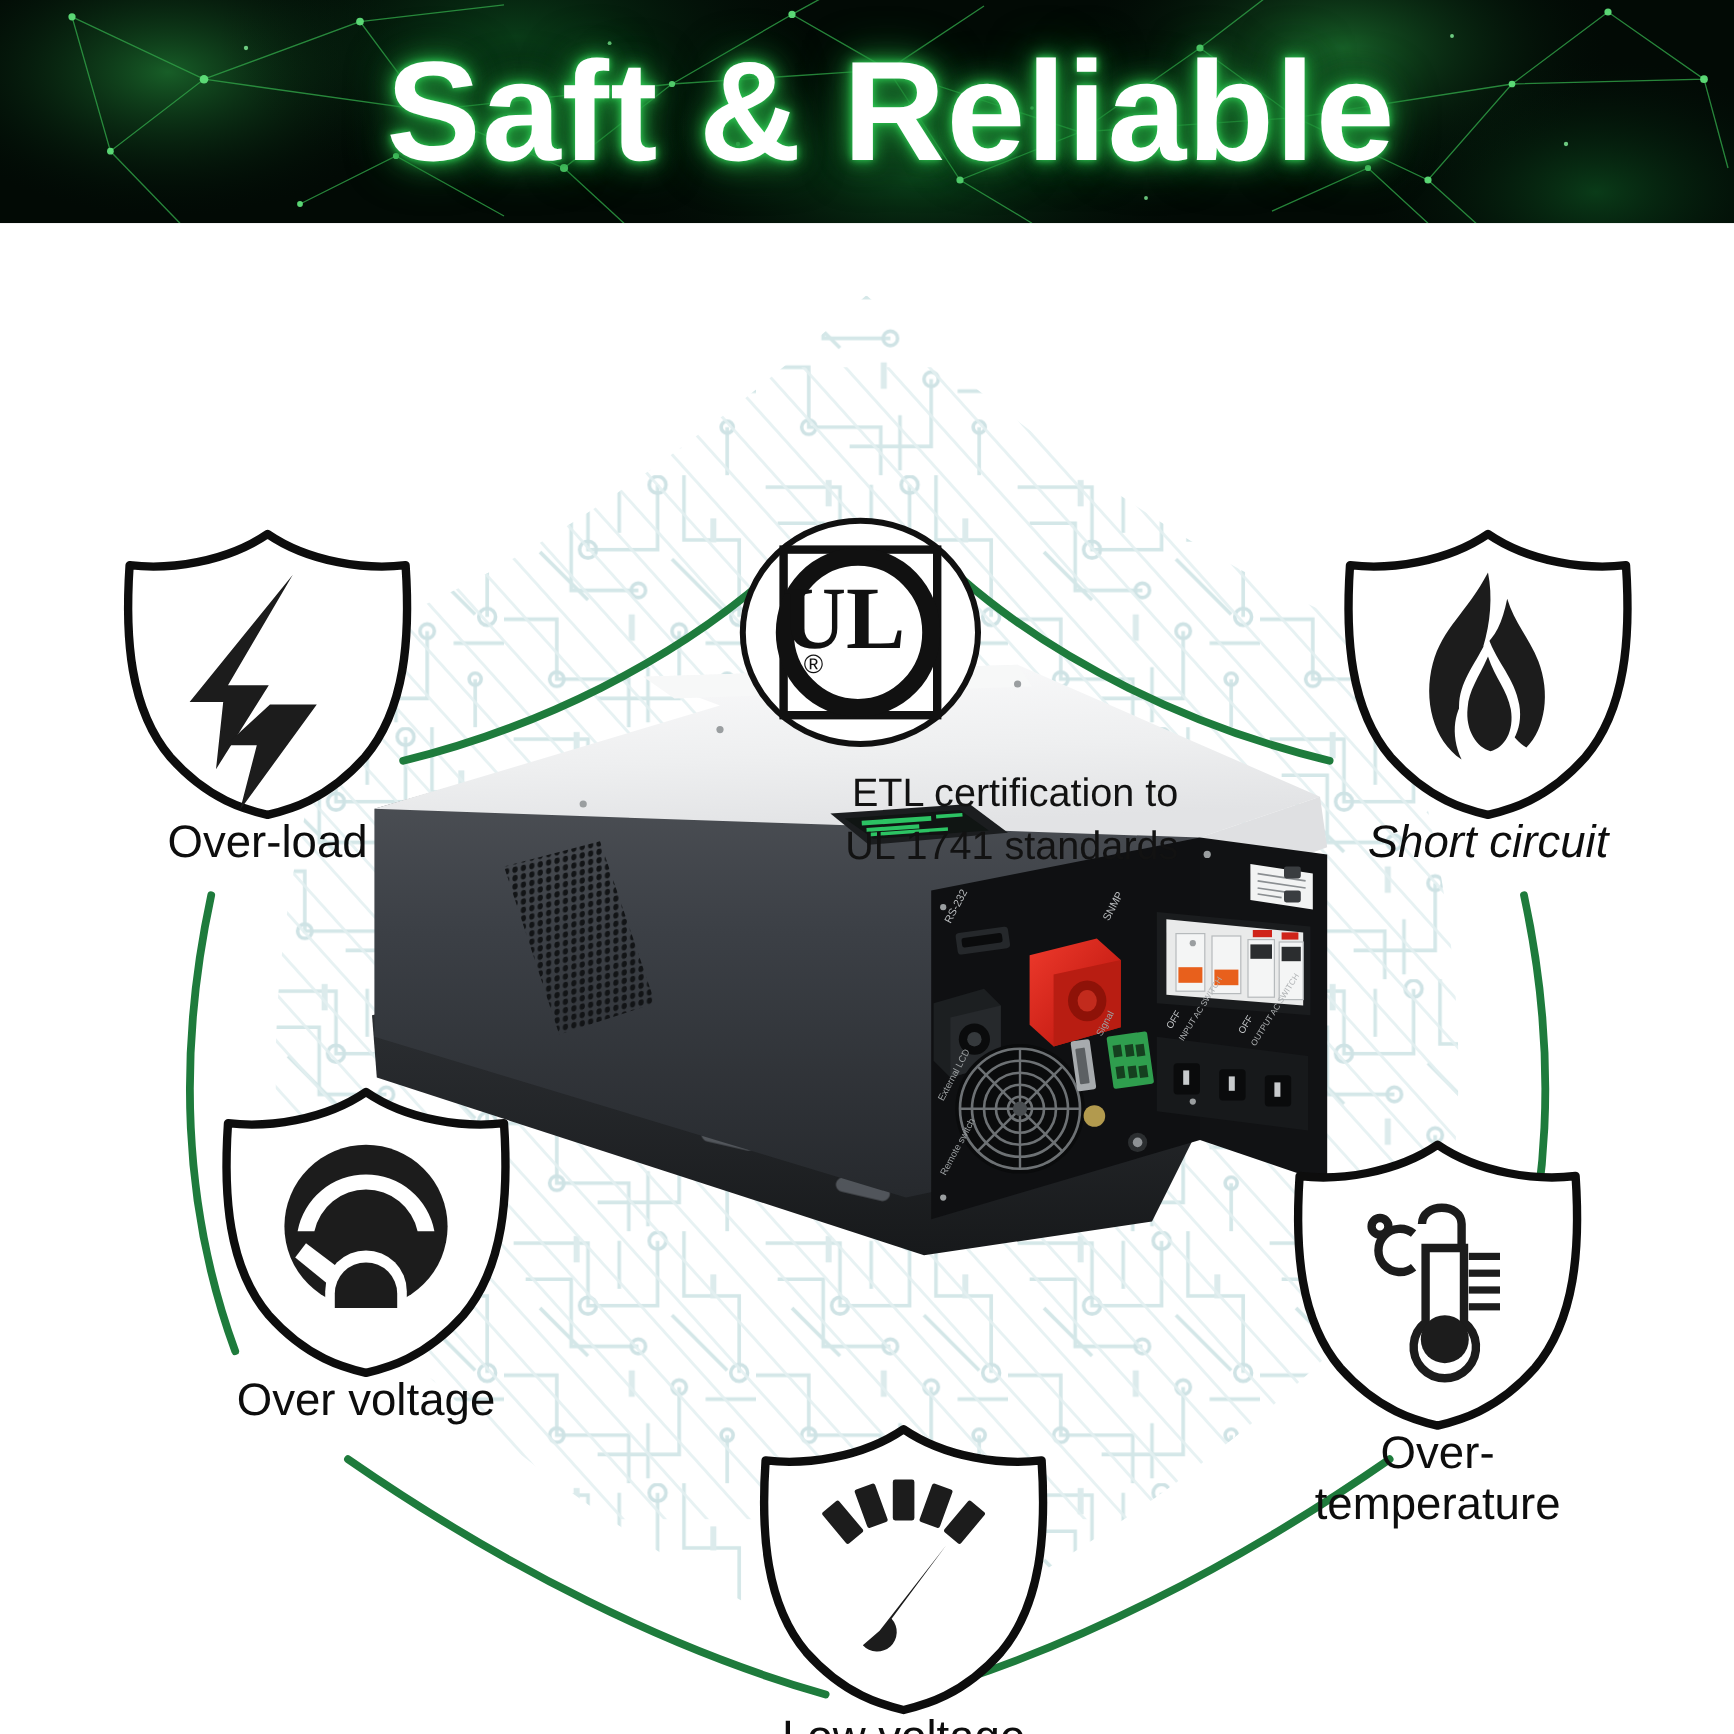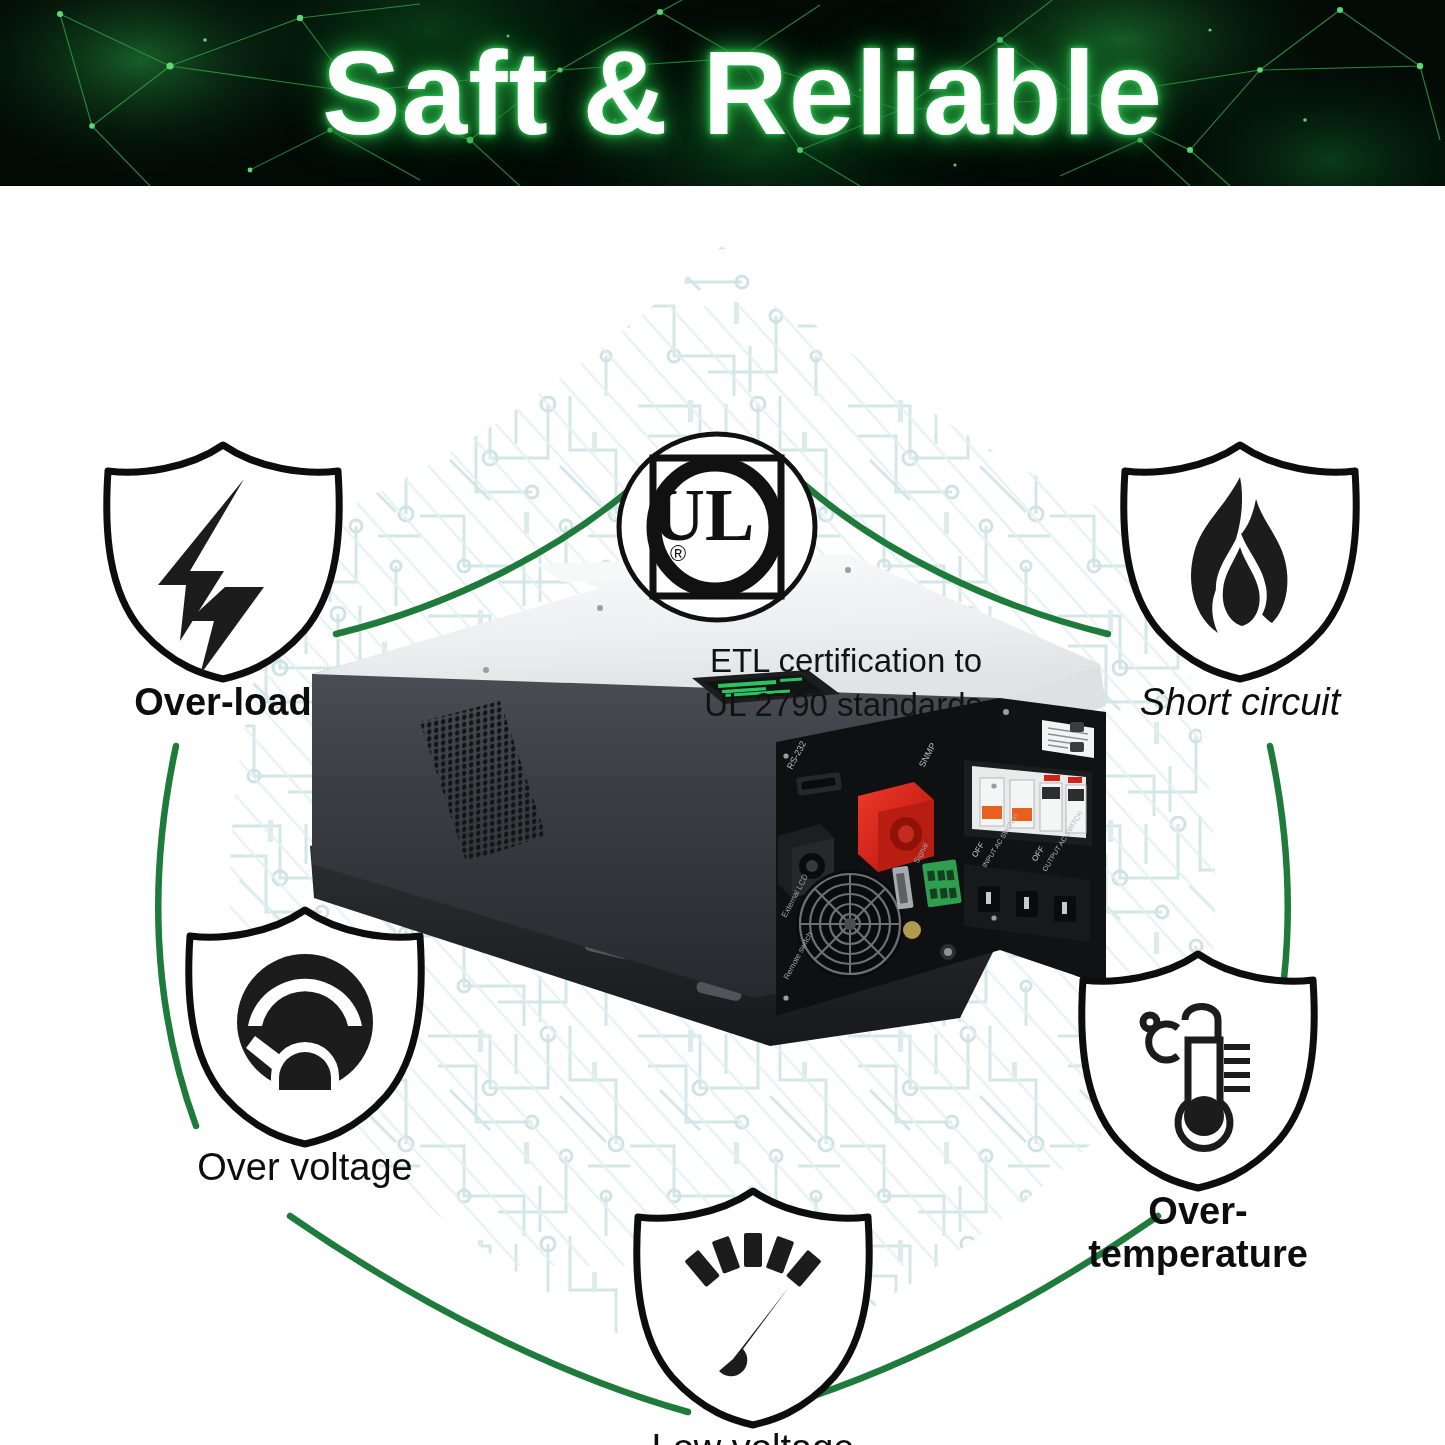--- a/index.html
+++ b/index.html
@@ -41,24 +41,24 @@
   }
 
   
   .node{position:absolute;}
   .node .shield{display:block;}
   .node .label{
     text-align:center;color:#0d0d0d;font-size:38px;line-height:1.12;
     margin-top:-4px;white-space:pre-line;
     font-family:"Liberation Sans","DejaVu Sans",sans-serif;
   }
-  #node-overload      {left:78px;  top:249px; width:290px;font-weight:bold;}
+  #node-overload      {left:78px;  top:249px; width:290px;}
   #node-shortcircuit  {left:1090px;top:249px; width:300px;font-style:italic;}
   #node-overvoltage   {left:160px; top:714px; width:290px;}
-  #node-overtemp      {left:1048px;top:758px; width:300px;font-weight:bold;}
+  #node-overtemp      {left:1048px;top:758px; width:300px;}
   #node-lowvoltage    {left:603px; top:995px; width:300px;}
 
   
   .product{position:absolute;left:300px;top:360px;width:810px;height:540px;}
 </style>
 </head>
 <body>
 
 <div id="root">
 
@@ -408,21 +408,21 @@
       <svg viewBox="0 0 205 195">
         <ellipse cx="102" cy="97" rx="98" ry="93" fill="#ffffff" stroke="#111111" stroke-width="5"></ellipse>
         <rect x="38" y="28" width="128" height="138" fill="none" stroke="#111111" stroke-width="7"></rect>
         <ellipse cx="100" cy="97" rx="61" ry="63" fill="none" stroke="#111111" stroke-width="15"></ellipse>
         <text x="88" y="110" fill="#111111" font-size="74" font-weight="bold" text-anchor="middle" font-family="Liberation Serif, serif">UL</text>
         <text x="63" y="131" fill="#111111" font-size="22" text-anchor="middle" font-family="Liberation Sans, sans-serif">®</text>
       </svg>
     </div>
     <div class="ul-caption">
       <div>ETL certification to</div>
-      <div>UL 2790 standards</div>
+      <div>UL 1741 standards</div>
     </div>
 
     <div class="node" id="node-overload">
       <svg class="shield" width="290" height="250" viewBox="0 0 290 250">
         <path d="M145 10 C 110 34, 62 40, 30 36 C 26 96, 30 156, 64 196
                  C 96 232, 128 240, 145 244 C 162 240, 194 232, 226 196
                  C 260 156, 264 96, 260 36 C 228 40, 180 34, 145 10 Z" fill="#ffffff" stroke="#0d0d0d" stroke-width="7" stroke-linejoin="round"></path>
         <g fill="#1c1c1c">
           <path d="M166 44 L112 136 L146 136 L102 206 L108 150 L80 150 Z"></path>
           <path d="M146 122 L186 122 L140 196 L172 196 L132 238 L104 196 L136 196 Z" opacity="0"></path>

